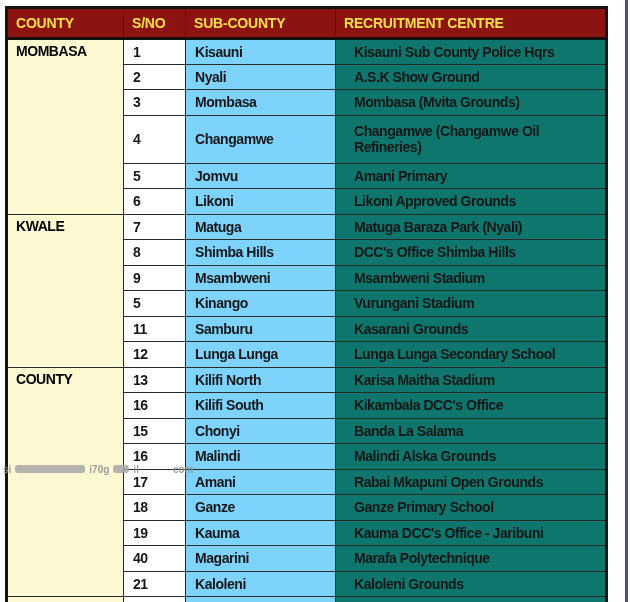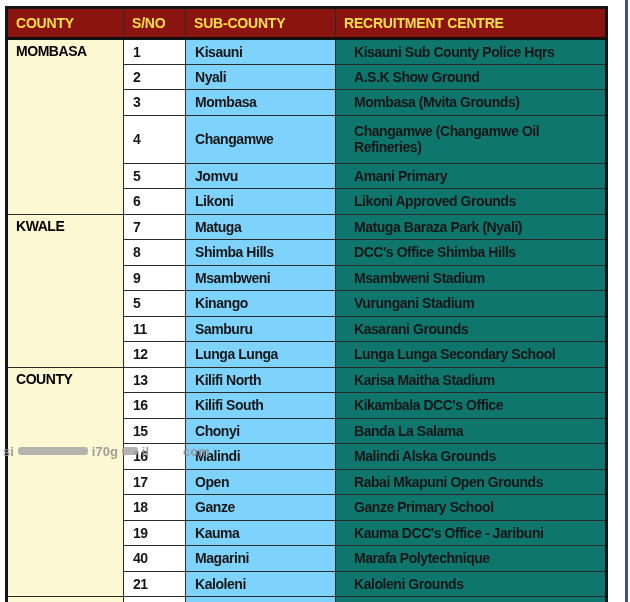--- a/index.html
+++ b/index.html
@@ -37,23 +37,23 @@
   td.c-sno{background:#ffffff;padding-left:9px;}
   td.c-sub{background:#7dd3fc;padding-left:9px;}
   td.c-centre{background:#0f766e;padding-left:18px;}
   td.wrapcell{padding-right:56px;line-height:1.15;}
 
   .page-edge{
     position:absolute;left:625px;top:0;width:2.5px;height:602px;
     background:#3e4fa5;
   }
   .watermark{
-    position:absolute;left:3px;top:443px;height:16px;z-index:6;
+    position:absolute;left:3px;top:461px;height:16px;z-index:6;
     display:flex;align-items:center;gap:4px;
-    color:#8f8f8f;font-size:13px;font-weight:bold;
+    color:#8f8f8f;font-size:10px;font-weight:bold;
     filter:blur(0.5px);opacity:0.85;pointer-events:none;
     font-family:"Liberation Sans",sans-serif;white-space:nowrap;
   }
   .wm-bar{background:#a8a8a8;height:8px;border-radius:3px;display:inline-block;}
   .wm-bar.b1{width:70px;}
   .wm-bar.b2{width:16px;}
   .wm-gap{width:26px;display:inline-block;}
 </style>
 </head>
 <body>
@@ -157,21 +157,21 @@
         <td class="c-sub">Chonyi</td>
         <td class="c-centre">Banda La Salama</td>
       </tr>
       <tr class="r">
         <td class="c-sno">16</td>
         <td class="c-sub">Malindi</td>
         <td class="c-centre">Malindi Alska Grounds</td>
       </tr>
       <tr class="r">
         <td class="c-sno">17</td>
-        <td class="c-sub">Open</td>
+        <td class="c-sub">Amani</td>
         <td class="c-centre">Rabai Mkapuni Open Grounds</td>
       </tr>
       <tr class="r">
         <td class="c-sno">18</td>
         <td class="c-sub">Ganze</td>
         <td class="c-centre">Ganze Primary School</td>
       </tr>
       <tr class="r">
         <td class="c-sno">19</td>
         <td class="c-sub">Kauma</td>

